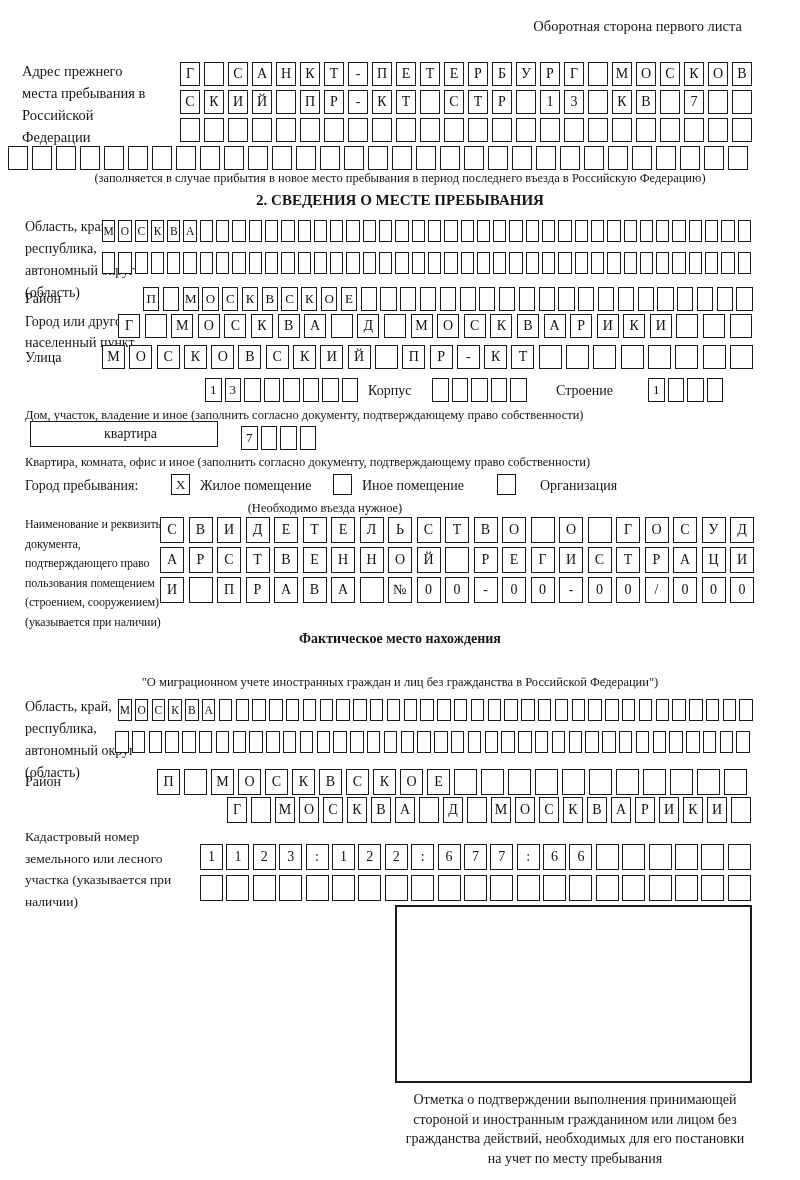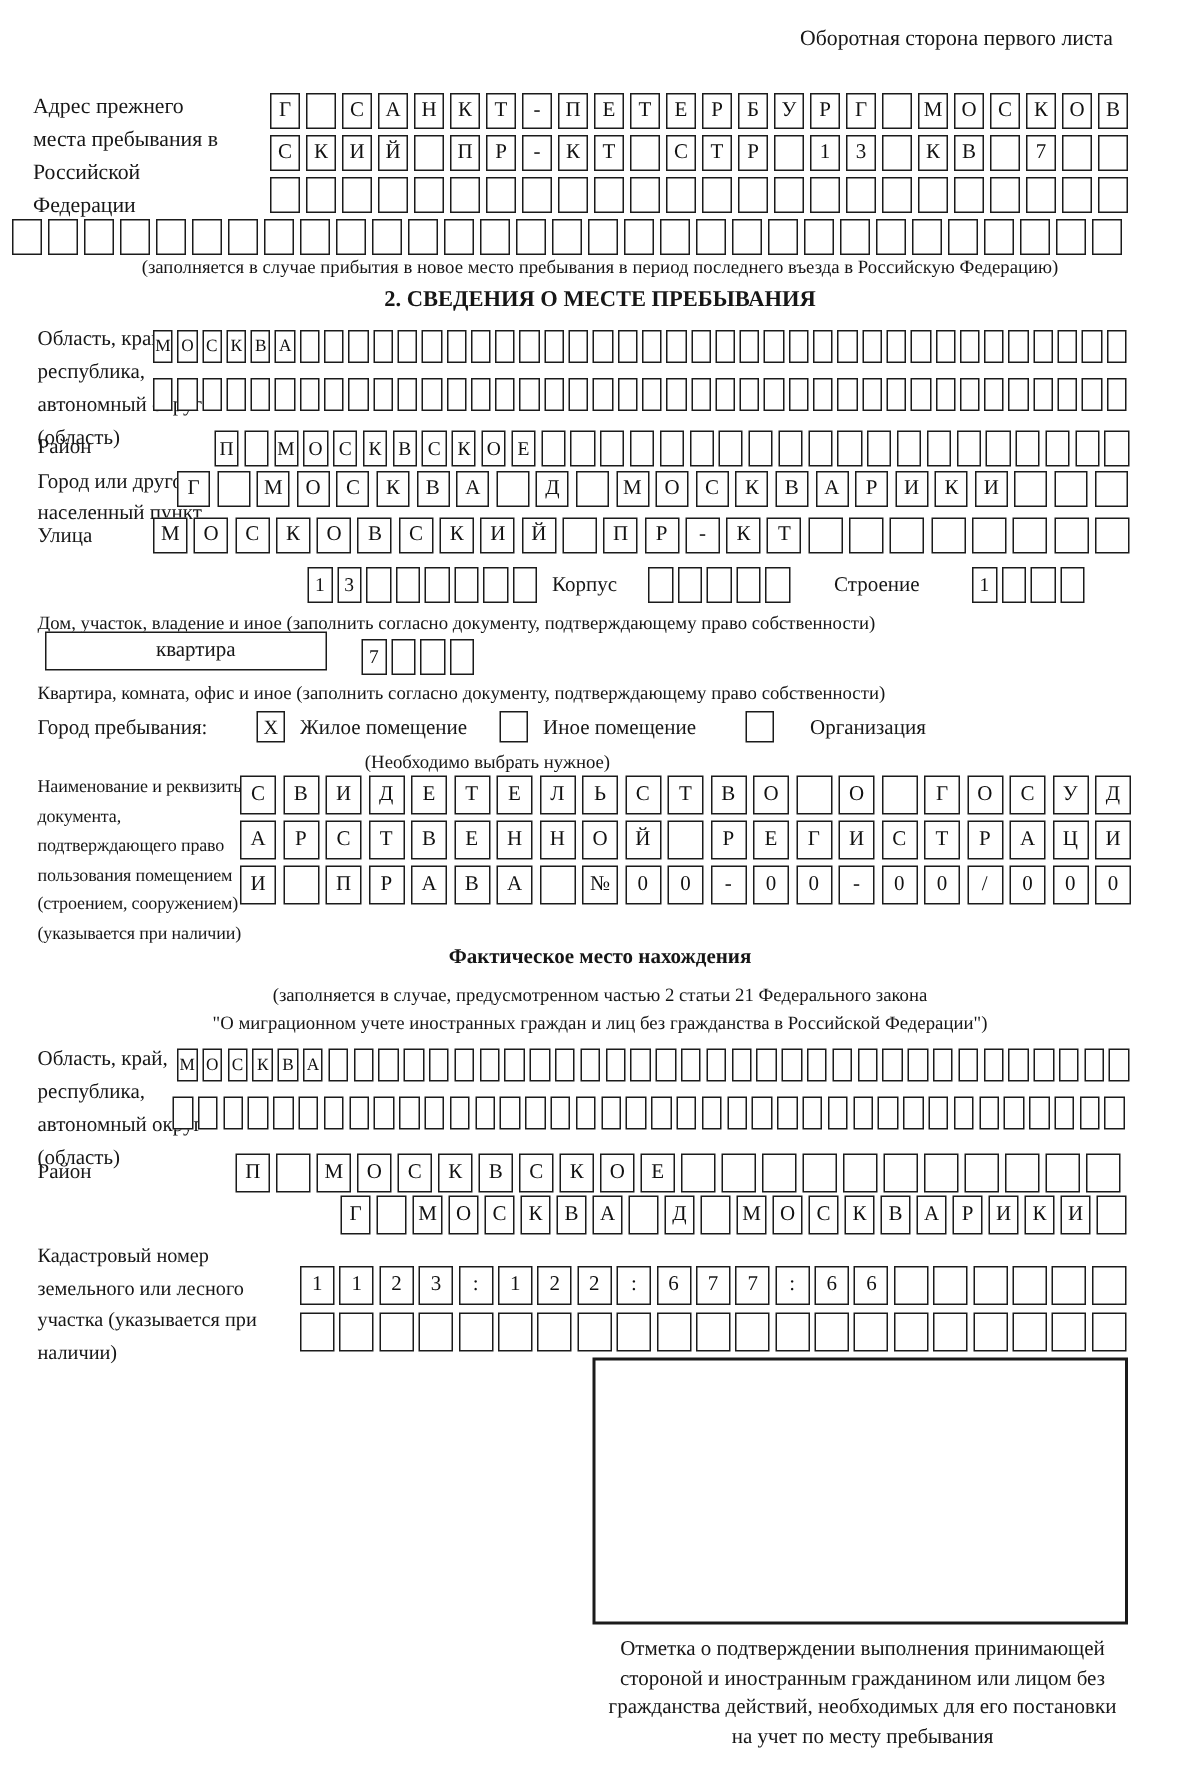--- a/index.html
+++ b/index.html
@@ -379,21 +379,21 @@
     </div>
   <div class="abs cap" style="left:25px;top:455px;">Квартира, комната, офис и иное (заполнить согласно документу, подтверждающему право собственности)</div>
 
   <div class="abs lbl" style="left:25px;top:475px;">Город пребывания:</div>
   <span class="chk" style="left:171px;top:474px;">X</span>
   <div class="abs lbl" style="left:200px;top:475px;">Жилое помещение</div>
   <span class="chk" style="left:333px;top:474px;"></span>
   <div class="abs lbl" style="left:362px;top:475px;">Иное помещение</div>
   <span class="chk" style="left:497px;top:474px;"></span>
   <div class="abs lbl" style="left:540px;top:475px;">Организация</div>
-  <div class="abs cap center" style="left:150px;top:501px;width:350px;">(Необходимо выбрать нужное)</div>
+  <div class="abs cap center" style="left:150px;top:501px;width:350px;">(Необходимо въезда нужное)</div>
 
   <div class="abs" style="left:25px;top:515px;width:140px;font-size:12px;line-height:19.5px;letter-spacing:-0.1px;">Наименование и реквизиты документа, подтверждающего право пользования помещением (строением, сооружением) (указывается при наличии)</div>
   <div class="boxrow r-doc" style="left:160px;top:517px;">
       <span class="cbox">С</span>
       <span class="cbox">В</span>
       <span class="cbox">И</span>
       <span class="cbox">Д</span>
       <span class="cbox">Е</span>
       <span class="cbox">Т</span>
       <span class="cbox">Е</span>
@@ -453,21 +453,20 @@
       <span class="cbox">-</span>
       <span class="cbox">0</span>
       <span class="cbox">0</span>
       <span class="cbox">/</span>
       <span class="cbox">0</span>
       <span class="cbox">0</span>
       <span class="cbox">0</span>
     </div>
 
   <div class="abs center bold" style="left:0;top:631px;width:800px;font-size:14px;">Фактическое место нахождения</div>
-  <div class="abs cap center" style="left:0;top:656px;width:800px;">(заполняется в случае, предусмотренном частью 2 статьи 21 Федерального закона</div>
   <div class="abs cap center" style="left:0;top:675px;width:800px;">"О миграционном учете иностранных граждан и лиц без гражданства в Российской Федерации")</div>
 
   <div class="abs lbl" style="left:25px;top:696px;width:132px;">Область, край, республика, автономный округ (область)</div>
   <div class="boxrow r-sm2" style="left:118px;top:699px;">
       <span class="cbox">М</span>
       <span class="cbox">О</span>
       <span class="cbox">С</span>
       <span class="cbox">К</span>
       <span class="cbox">В</span>
       <span class="cbox">А</span>

